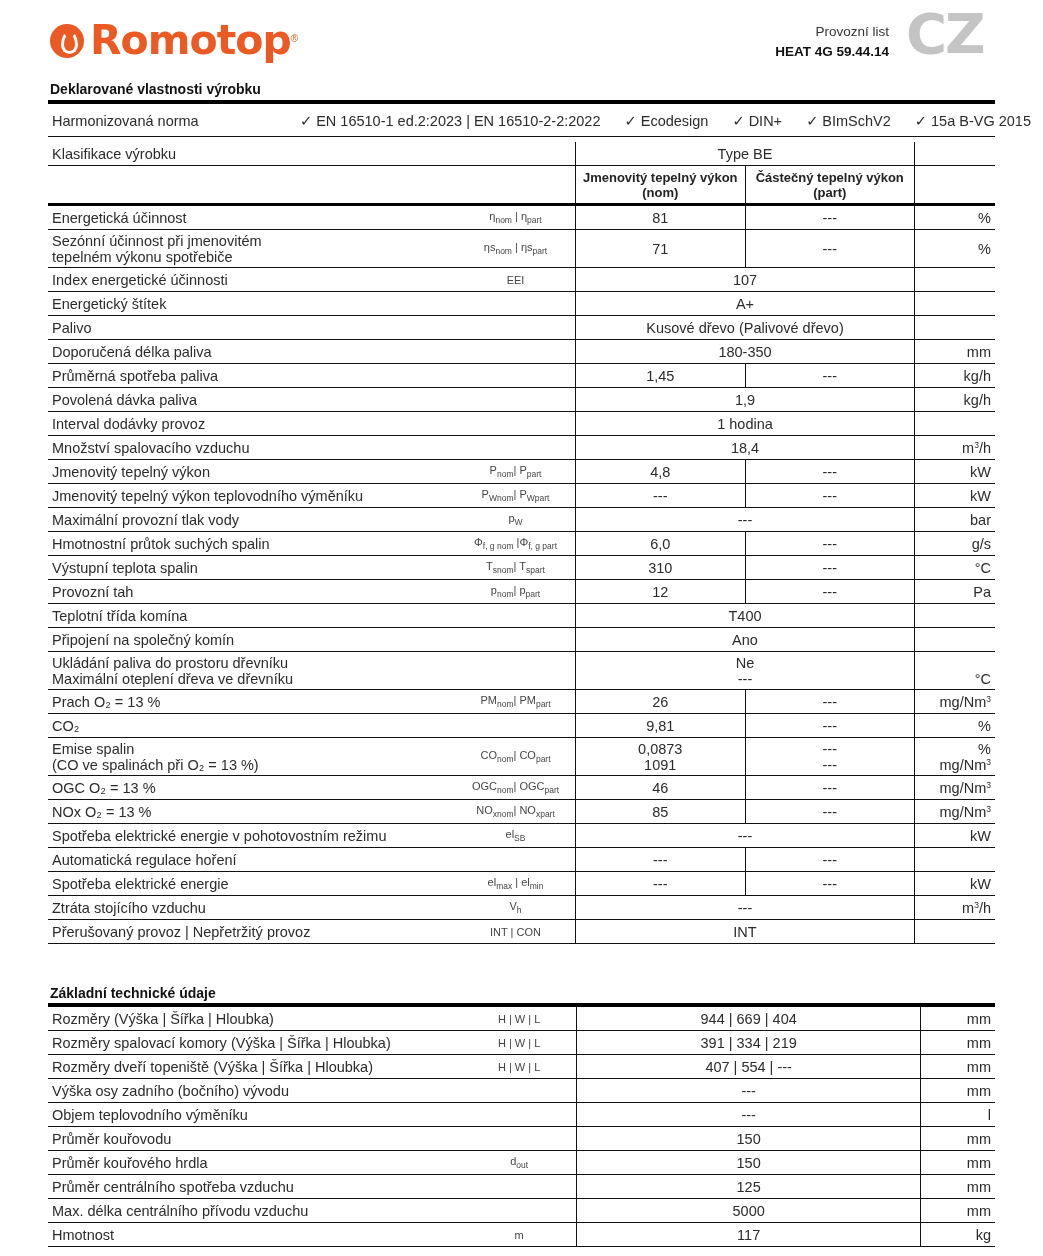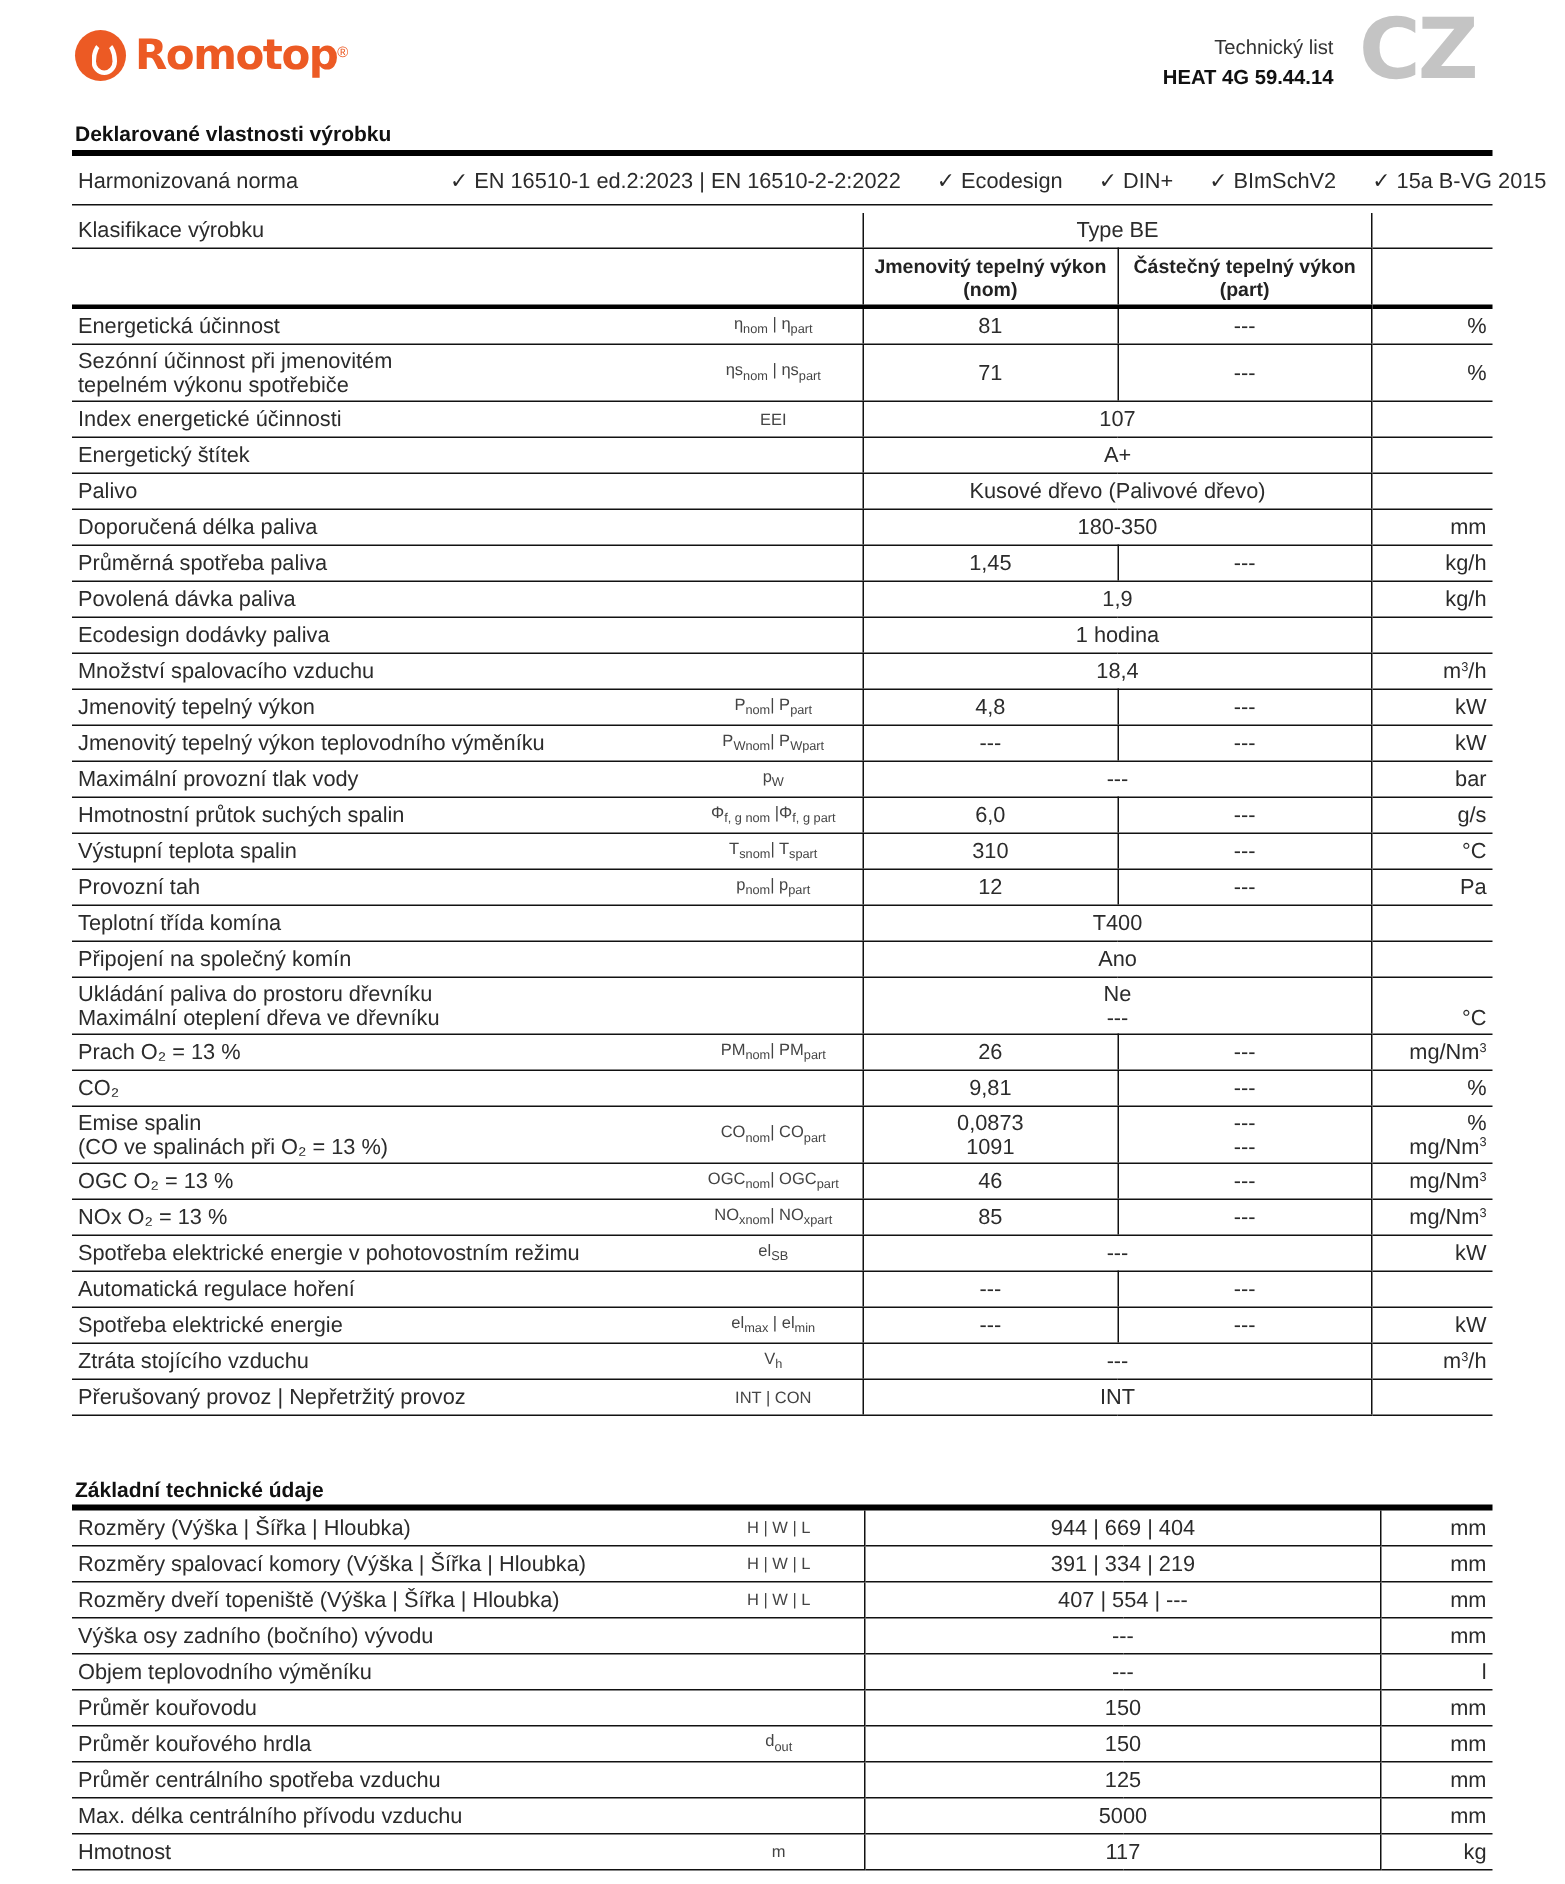--- a/index.html
+++ b/index.html
@@ -1,20 +1,20 @@
 <!DOCTYPE html>
 <html><head>
 <meta charset="utf-8">
 <style>
   html, body { margin:0; padding:0; background:#fff; }
   body { width:1043px; height:1256px; position:relative; font-family:"Liberation Sans", sans-serif; color:#222; overflow:hidden; }
   .logo { position:absolute; left:50px; top:20px; display:flex; align-items:center; }
   .logo-mark { width:34px; height:34px; border-radius:50%; background:#ec5a24; position:relative; margin-right:6px; }
   .logo-mark::after { content:""; position:absolute; left:11px; top:7px; width:11px; height:17px; border:3px solid #fff; border-radius:50% 50% 50% 50% / 60% 60% 40% 40%; border-top-color:transparent; }
-  .logo-text { font-family:"DejaVu Sans", sans-serif; font-weight:bold; font-size:28px; color:#ec5a24; letter-spacing:-1px; line-height:1; }
+  .logo-text { font-family:"DejaVu Sans", sans-serif; font-weight:bold; font-size:41px; color:#ec5a24; letter-spacing:-1px; line-height:1; }
   .logo-reg { font-size:10px; color:#ec5a24; vertical-align:top; position:relative; top:-2px; }
   .doc-head { position:absolute; right:154px; top:22px; text-align:right; font-size:13.5px; line-height:20px; }
   .doc-head .type { color:#333; }
   .doc-head .model { font-weight:bold; color:#111; }
   .lang { position:absolute; left:906px; top:6px; font-family:"DejaVu Sans", sans-serif; font-weight:bold; font-size:56px; color:#c4c4c4; letter-spacing:-2px; line-height:1; }
   .section-title { position:absolute; left:50px; font-weight:bold; font-size:14px; color:#111; }
   .rule { position:absolute; left:48px; width:947px; height:4px; background:#000; }
   table { position:absolute; left:48px; width:947px; border-collapse:collapse; table-layout:fixed; font-size:14.5px; }
   td { border-bottom:1.5px solid #111; padding:0 4px; height:23px; line-height:16px; color:#2b2b2b; }
   td.lbl { width:400px; }
@@ -36,21 +36,21 @@
 </head>
 <body>
 
 <div class="logo">
   <div class="logo-mark"></div>
   <span class="logo-text">Romotop</span>
   <span class="logo-reg">®</span>
 </div>
 
 <div class="doc-head">
-  <div class="type">Technický list</div>
+  <div class="type">Provozní list</div>
   <div class="model">HEAT 4G 59.44.14</div>
 </div>
 <div class="lang">CZ</div>
 
 <div class="section-title" style="top:81px;">Deklarované vlastnosti výrobku</div>
 <div class="rule" style="top:100px;"></div>
 
 <table style="top:106px;">
   <tbody>
       <tr class="norm-row">
@@ -131,21 +131,21 @@
         <td class="part">---</td>
         <td class="unit">kg/h</td>
       </tr>
       <tr>
         <td class="lbl">Povolená dávka paliva</td>
         <td class="sym"></td>
         <td class="span2" colspan="2">1,9</td>
         <td class="unit">kg/h</td>
       </tr>
       <tr>
-        <td class="lbl">Ecodesign dodávky paliva</td>
+        <td class="lbl">Interval dodávky provoz</td>
         <td class="sym"></td>
         <td class="span2" colspan="2">1 hodina</td>
         <td class="unit"></td>
       </tr>
       <tr>
         <td class="lbl">Množství spalovacího vzduchu</td>
         <td class="sym"></td>
         <td class="span2" colspan="2">18,4</td>
         <td class="unit">m<sup>3</sup>/h</td>
       </tr>

